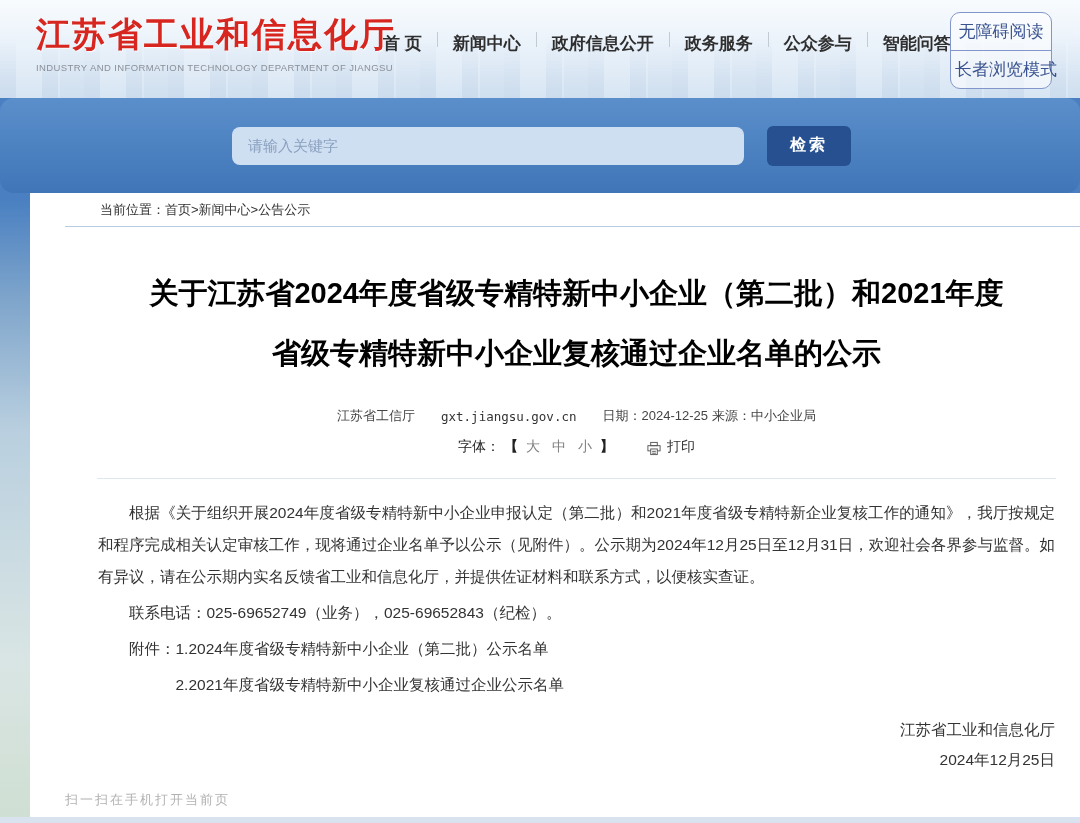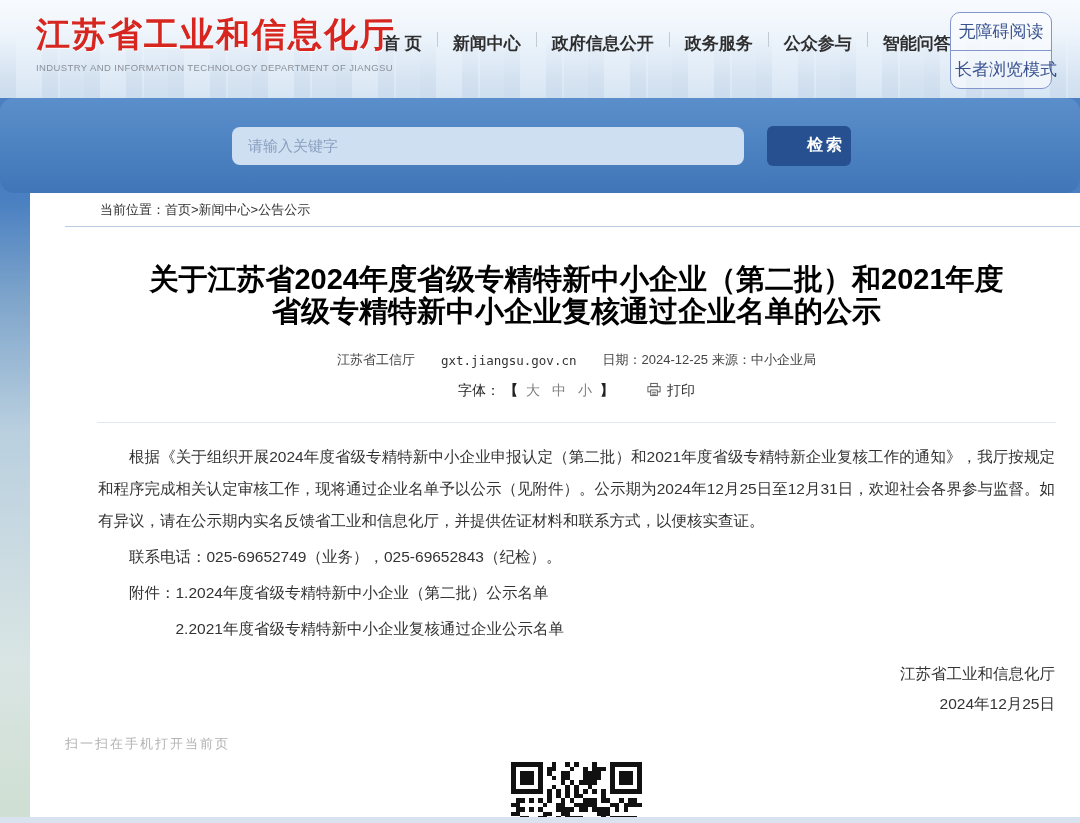--- a/index.html
+++ b/index.html
@@ -32,38 +32,38 @@
 
   
   .band{position:absolute;top:98px;left:0;right:0;height:95px;
     background:linear-gradient(180deg,#5b8fcb,#4076b8);display:flex;align-items:center;border-radius:14px;}
   .search-input{margin-left:232px;width:512px;height:38px;border:none;border-radius:8px;
     background:#cfdff2;padding:0 16px;font-size:15px;color:#35507a;box-sizing:border-box;
     outline:none;font-family:"Liberation Sans",sans-serif;}
   .search-input::placeholder{color:#8aa0bf;}
   .search-btn{margin-left:23px;width:84px;height:40px;border:none;border-radius:6px;
     background:#26508f;color:#fff;font-size:16px;font-weight:bold;letter-spacing:3px;
-    cursor:pointer;font-family:"Liberation Sans",sans-serif;text-align:right;}
+    cursor:pointer;font-family:"Liberation Sans",sans-serif;}
 
   
   .card{position:absolute;top:193px;left:30px;width:1023px;bottom:0;background:#fff;padding-left:35px;}
   .breadcrumb{height:33px;line-height:33px;border-bottom:1px solid #b9cbe2;
     padding-left:35px;font-size:13px;color:#333;}
   .breadcrumb .crumb-path{cursor:pointer;}
   .title{margin:36px auto 0;max-width:880px;text-align:center;font-size:29px;
-    line-height:32px;color:#000;font-weight:bold;}
+    line-height:60px;color:#000;font-weight:bold;}
   .meta{margin-top:24px;display:flex;justify-content:center;align-items:center;
     gap:26px;font-size:13px;color:#444;}
   .meta .site{font-family:"DejaVu Sans Mono",monospace;font-size:12.5px;color:#333;}
   .meta .pair{display:flex;gap:4px;}
   .font-row{margin-top:13px;display:flex;justify-content:center;align-items:center;
     gap:4px;font-size:14px;color:#222;}
   .font-size-opt{color:#808080;margin:0 4px;cursor:pointer;}
   .bracket{color:#222;font-weight:bold;}
-  .print-btn{display:flex;align-items:flex-start;gap:5px;margin-left:28px;color:#333;cursor:pointer;}
+  .print-btn{display:flex;align-items:flex-end;gap:5px;margin-left:28px;color:#333;cursor:pointer;}
   .divider{margin:22px 32px 0;border:none;border-top:1px solid #dfe7f1;}
   .para{margin:4px 33px;font-size:15.5px;line-height:32px;color:#333;text-align:justify;}
   .para.first{margin-top:18px;}
   .indent{text-indent:2em;}
   .attach2{padding-left:5em;}
   .signature{margin:14px 33px 0 0;text-align:right;font-size:15.5px;line-height:30px;color:#333;}
   .qr-caption{margin-top:16px;text-align:left;color:#b2b2b2;font-size:13px;letter-spacing:2px;}
   .qr{width:131px;height:131px;margin:9px auto 0;}
   .qr svg{display:block;shape-rendering:crispEdges;}
   .bottom-strip{position:absolute;left:0;right:0;bottom:0;height:6px;background:#d9e3ef;z-index:5;}

